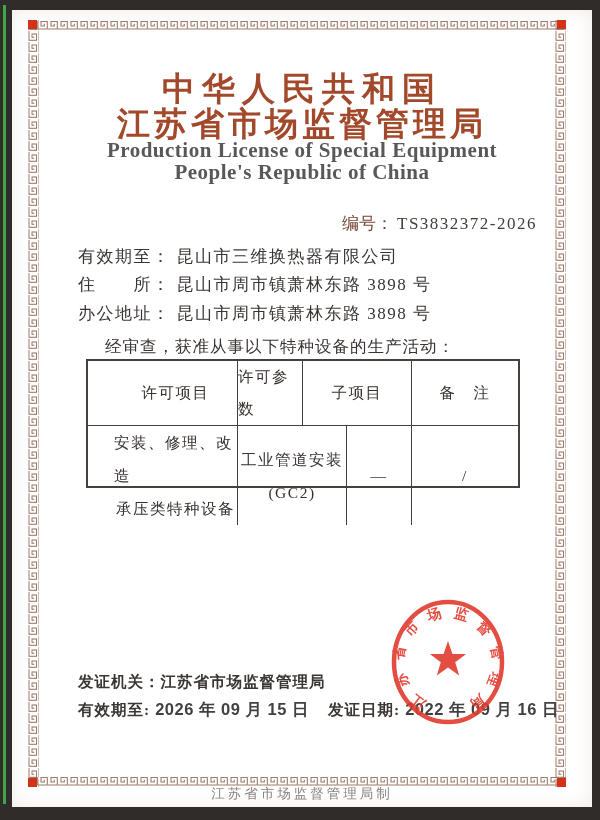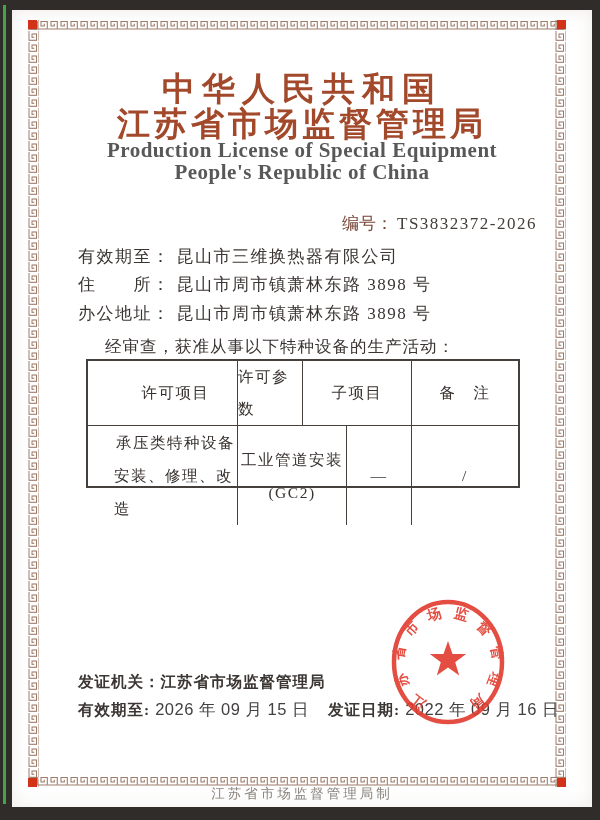--- a/index.html
+++ b/index.html
@@ -24,21 +24,21 @@
              border:2px solid #45403c;display:flex;flex-direction:column;}
   .trow{display:flex;flex:1;}
   .trow.hdr{flex:0 0 32px;border-bottom:1.5px solid #45403c;}
   .tcell{display:flex;flex-direction:column;align-items:center;justify-content:center;
          border-right:1.5px solid #45403c;font-size:15.5px;color:#38322f;letter-spacing:1.5px;}
   .tcell:last-child{border-right:none;}
   .c1{flex:0 0 123px;padding-left:26px;} .c2{flex:0 0 108px;} .c3{flex:0 0 64px;} .c4{flex:1;}
   .tcell .ln{line-height:33px;}
   .trow.hdr .tcell{line-height:32px;}
   .bottom-line{position:absolute;font-size:15.5px;font-weight:bold;color:#3b3633;letter-spacing:1px;}
-  .date-val{font-family:"Liberation Sans", sans-serif;font-weight:normal;font-size:16.5px;
+  .date-val{font-family:"Liberation Sans", sans-serif;font-weight:bold;font-size:16.5px;
             color:#434040;letter-spacing:.5px;margin-left:5px;}
   .seal{position:absolute;left:376px;top:588px;opacity:.9;}
   .footer{position:absolute;left:0;right:0;top:775px;text-align:center;font-size:13.5px;
           color:#8a837d;letter-spacing:3px;}
 </style>
 </head>
 <body>
 
 <div class="green-stripe"></div>
 
@@ -94,22 +94,22 @@
 
   <div class="lic-table">
     <div class="trow hdr">
       <div class="tcell c1">许可项目</div>
       <div class="tcell c3">许可参数</div>
       <div class="tcell c2">子项目</div>
       <div class="tcell c4">备　注</div>
     </div>
     <div class="trow">
       <div class="tcell c1">
+        <span class="ln">安装、修理、改造</span>
         <span class="ln">承压类特种设备</span>
-        <span class="ln">安装、修理、改造</span>
       </div>
       <div class="tcell c2">
         <span class="ln">工业管道安装</span>
         <span class="ln">(GC2)</span>
       </div>
       <div class="tcell c3">—</div>
       <div class="tcell c4">/</div>
     </div>
   </div>
 

